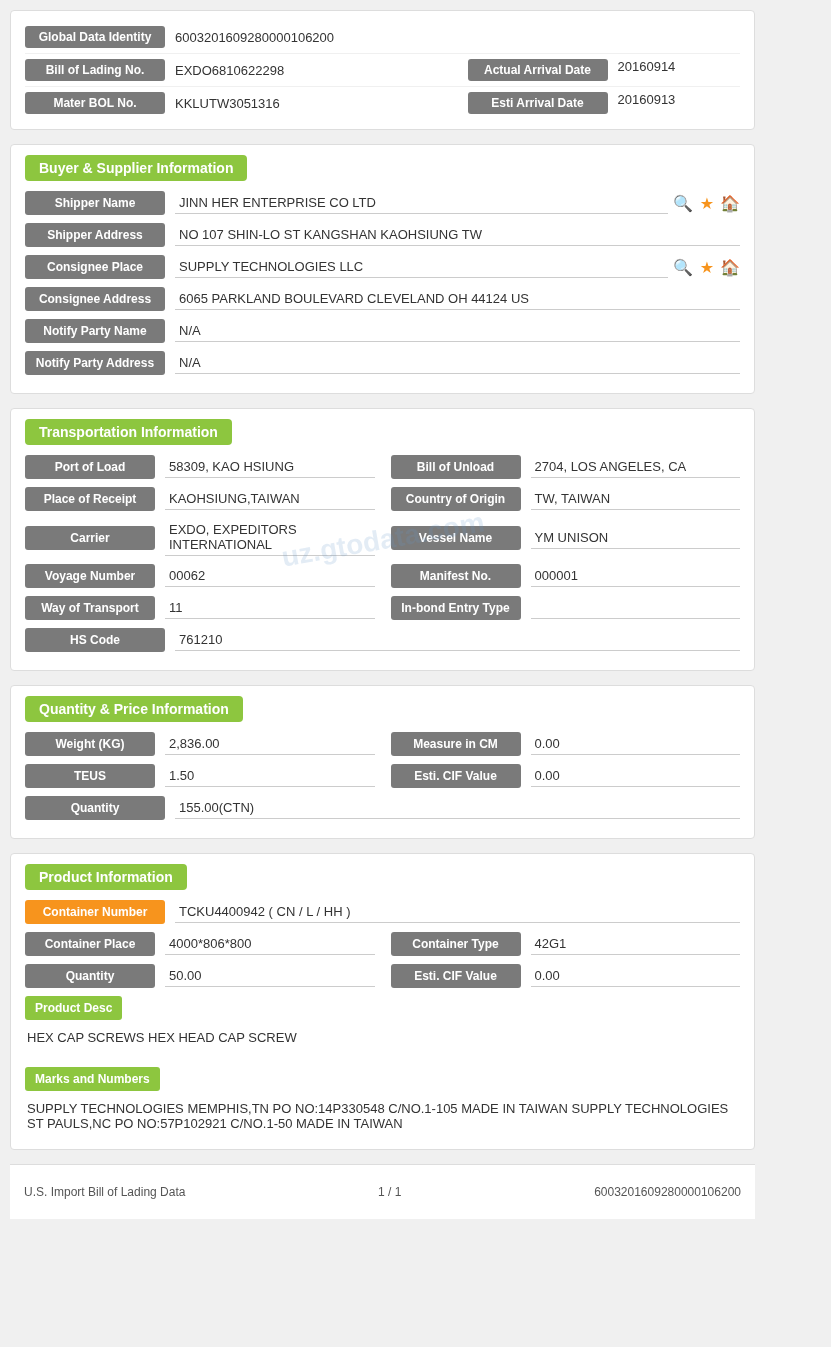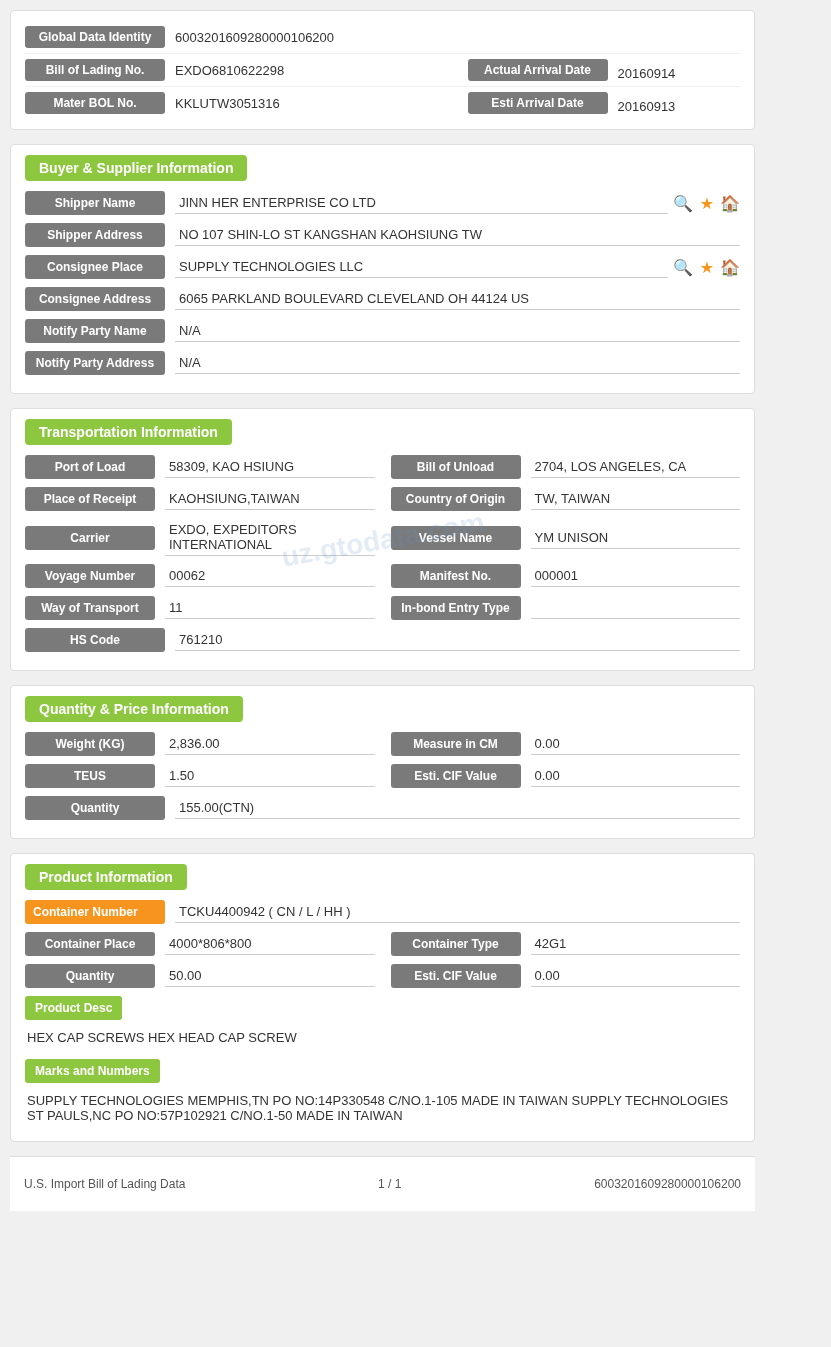--- a/index.html
+++ b/index.html
@@ -41,21 +41,21 @@
       text-align: center;
       margin-right: 10px;
     }
     .id-value {
       font-size: 13px;
       color: #333;
       flex: 1;
     }
     .id-pair {
       display: flex;
-      align-items: flex-end;
+      align-items: flex-start;
       flex: 1;
     }
     .id-label-right {
       background: #7a7a7a;
       color: #fff;
       border-radius: 3px;
       padding: 4px 8px;
       font-size: 12px;
       font-weight: bold;
       min-width: 140px;
@@ -150,21 +150,21 @@
 
     
     .container-label {
       background: #f7941d;
       color: #fff;
       border-radius: 3px;
       padding: 5px 8px;
       font-size: 12px;
       font-weight: bold;
       min-width: 140px;
-      text-align: left;
+      text-align: center;
       margin-right: 10px;
       white-space: nowrap;
     }
 
     
     .marks-label {
       display: inline-block;
       background: #8dc63f;
       color: #fff;
       border-radius: 3px;
@@ -389,21 +389,21 @@
       <div class="field-col">
         <div class="field-label">Quantity</div>
         <div class="field-value">50.00</div>
       </div>
       <div class="field-col">
         <div class="field-label">Esti. CIF Value</div>
         <div class="field-value">0.00</div>
       </div>
     </div>
 
-    <div style="margin-bottom: 6px;">
+    <div style="margin-bottom: 14px;">
       <span class="marks-label">Product Desc</span>
       <div class="product-desc-text">HEX CAP SCREWS HEX HEAD CAP SCREW</div>
     </div>
 
     <div>
       <span class="marks-label">Marks and Numbers</span>
       <div class="product-desc-text">SUPPLY TECHNOLOGIES MEMPHIS,TN PO NO:14P330548 C/NO.1-105 MADE IN TAIWAN SUPPLY TECHNOLOGIES ST PAULS,NC PO NO:57P102921 C/NO.1-50 MADE IN TAIWAN</div>
     </div>
   </div>
 

